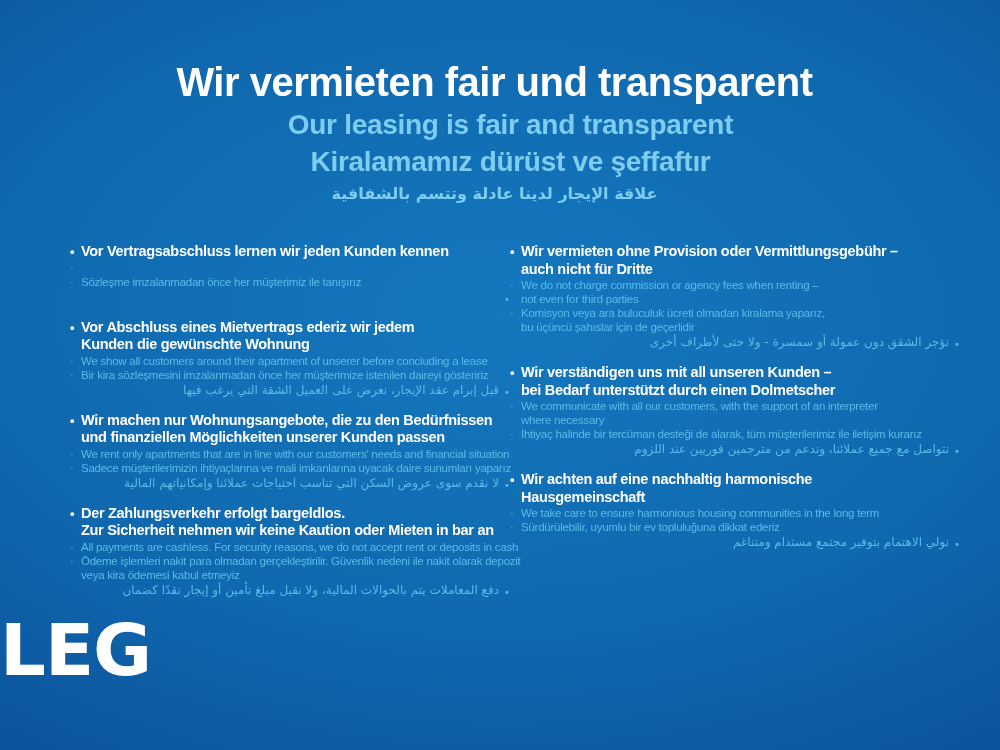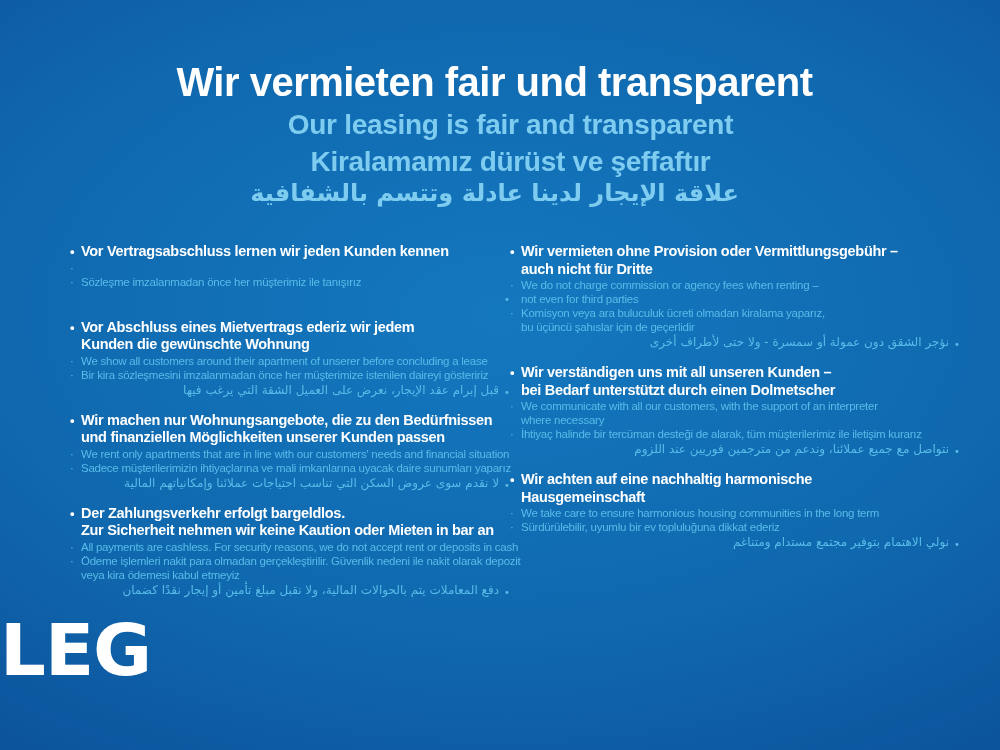--- a/index.html
+++ b/index.html
@@ -4,21 +4,21 @@
 <style>
   html,body { margin:0; padding:0; background:#05386e; }
   .poster {
     position:relative; width:1000px; height:750px; overflow:hidden;
     background: radial-gradient(ellipse 115% 95% at 50% 42%, #1478bf 0%, #1068ae 45%, #0b5099 80%, #094a90 100%);
     font-family:"Liberation Sans", sans-serif;
   }
   .titles { position:absolute; top:60px; left:0; right:11px; text-align:center; }
   .t-de { font-size:40px; font-weight:700; color:#ffffff; letter-spacing:-0.5px; line-height:1.1; }
   .t-en, .t-tr { font-size:28px; font-weight:700; color:#7ecdf0; letter-spacing:-0.3px; margin-top:5px; line-height:1.15;padding-left:32px; }
-  .t-ar { font-size:24px; font-weight:700; color:#7ecdf0; line-height:1.25; direction:rtl; font-family:"DejaVu Sans", sans-serif; }
+  .t-ar { font-size:16px; font-weight:700; color:#7ecdf0; margin-top:6px; line-height:1.25; direction:rtl; font-family:"DejaVu Sans", sans-serif; }
 
   .columns { position:absolute; top:243px; left:70px; width:890px; display:flex; }
   .col-left  { width:440px; flex:none; }
   .col-right { width:450px; flex:none; }
   .item { margin-bottom:11px; }
   .line { display:flex; align-items:flex-start; }
   .line .b { flex:none; width:11px; }
   .line .t { white-space:pre; }
   .de-line { color:#ffffff; font-weight:700; font-size:14.5px; line-height:17.5px; letter-spacing:-0.3px; }
   .de-line .b { font-size:13px; }

